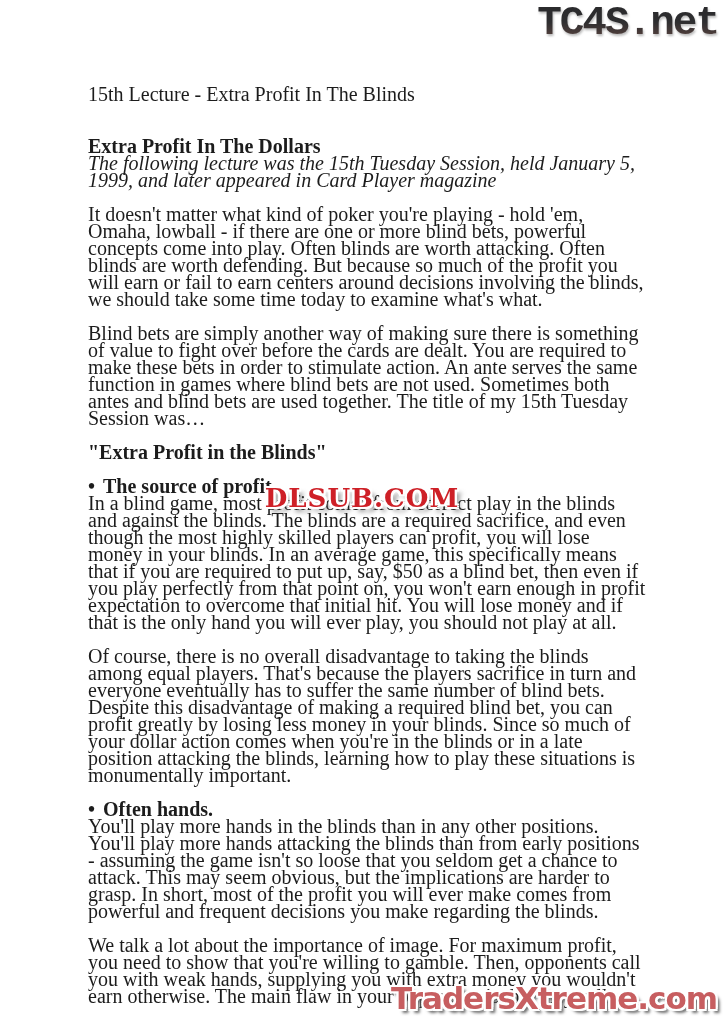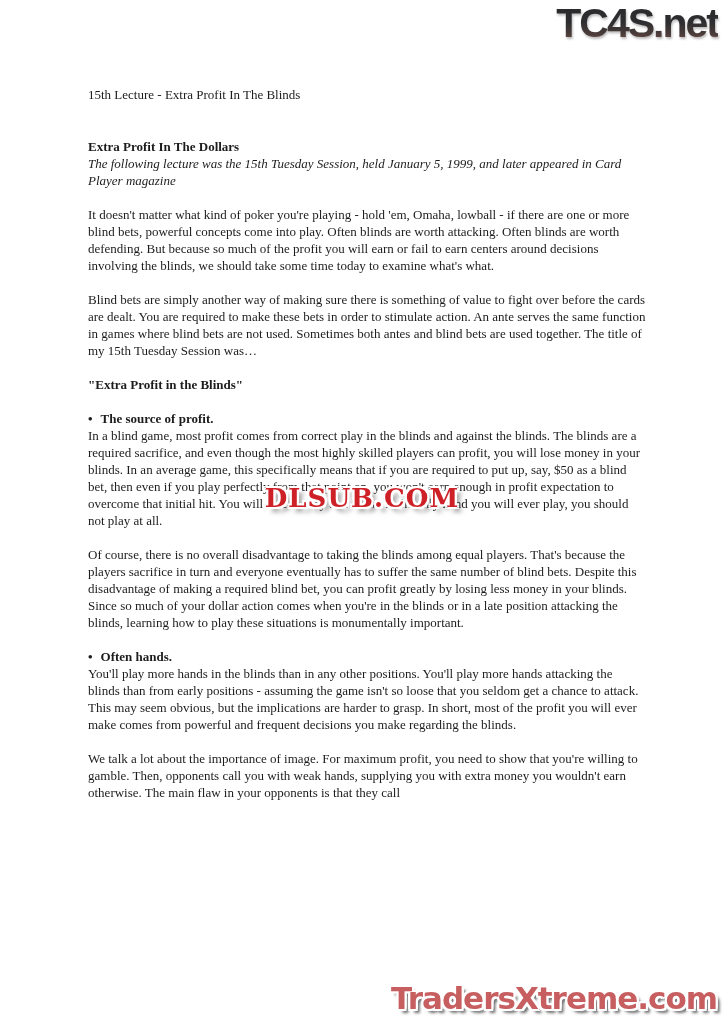--- a/index.html
+++ b/index.html
@@ -12,36 +12,36 @@
   .page {
     position: absolute; inset: 0;
     background: #ffffff;
     font-family: "Liberation Serif", "DejaVu Serif", serif;
     color: #1c1c1c;
   }
 
   
   .brand-top {
     position: absolute; top: 0px; right: 6px;
-    font-family: Liberation Sans, sans-serif;
+    font-family: Liberation Mono, monospace;
     font-weight: bold;
     font-size: 41px;
     letter-spacing: -2px;
     background: linear-gradient(180deg, #29292b 0%, #2e2e30 48%, #4a3c3a 72%, #95584e 100%);
     -webkit-background-clip: text;
     background-clip: text;
     color: transparent;
     filter: drop-shadow(1px 2px 1px rgba(120,120,120,0.5));
     white-space: nowrap;
   }
 
   
   .content {
     position: absolute; left: 88px; top: 86px; width: 558px;
-    font-size: 13px; line-height: 17px;
+    font-size: 20px; line-height: 17px;
   }
   .content p { margin: 0 0 17px 0; }
   .running { margin-bottom: 35px !important; }
   .doc-title { font-weight: bold; margin-bottom: 0 !important; }
   .subtitle { font-style: italic; }
   .section-heading { font-weight: bold; }
   .quote-heading { font-weight: bold; }
   .bullet-head { font-weight: bold; margin-bottom: 0 !important; }
   .bullet-glyph { display: inline-block; margin-right: 8px; }
 

